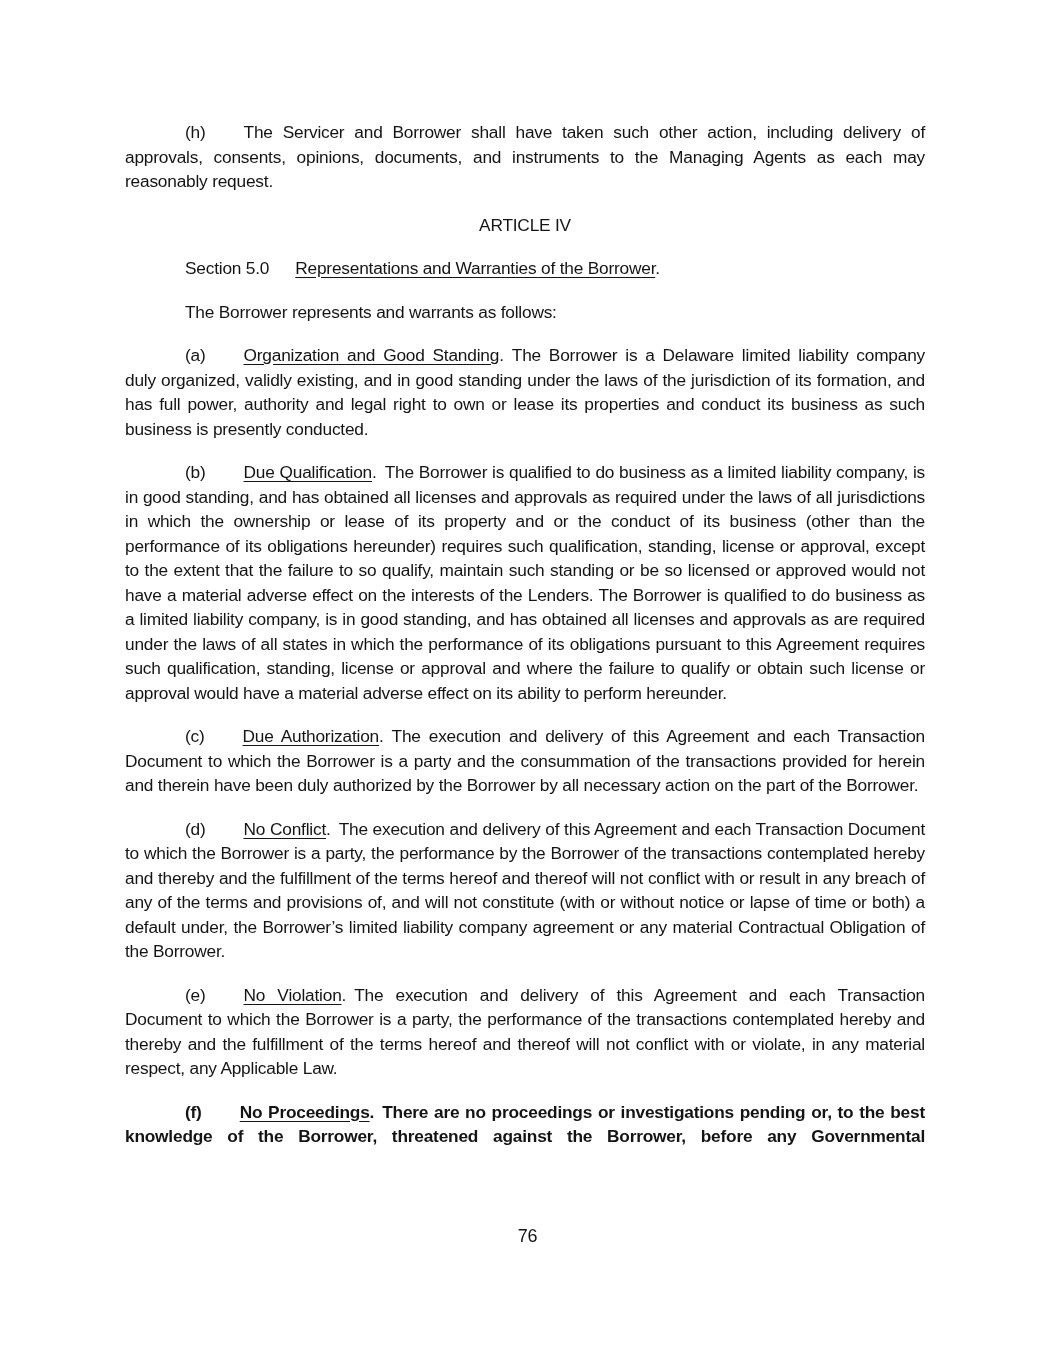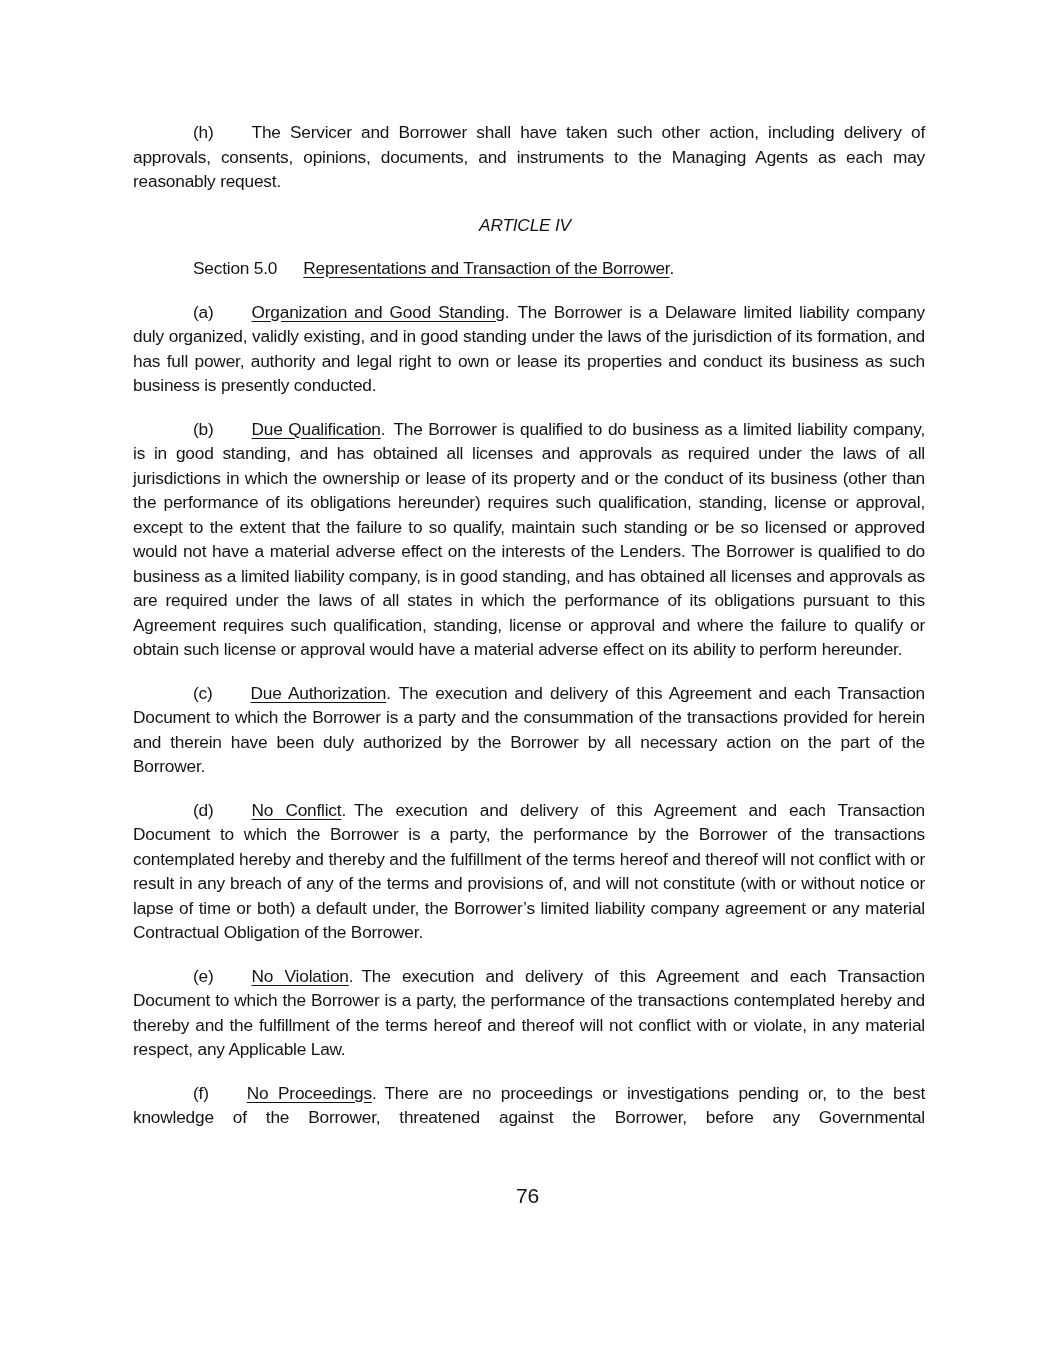--- a/index.html
+++ b/index.html
@@ -15,60 +15,60 @@
   .content {
     position: absolute;
     left: 125px;
     top: 120px;
     width: 800px;
     font-size: 17.3px;
     line-height: 24.5px;
     letter-spacing: -0.2px;
   }
   .para {
-    margin: 0 0 19px 8px;
+    margin: 0 0 19px 0;
     text-align: justify;
     text-indent: 60px;
   }
-  .para.jlast { text-align-last: justify; }
+  .para.jlast { text-align-last: justify; font-weight: bold; }
   .heading {
     margin: 0 0 19px 0;
     text-align: center;
     text-indent: 0;
     font-weight: 400;
-    font-style: italic;
   }
   .label { white-space: nowrap; }
   .tab { display: inline-block; width: 38px; }
   .tab-small { display: inline-block; width: 26px; }
   .u { text-decoration: underline; text-underline-offset: 3px; }
   .dot { margin-right: 8px; }
   .footer {
     position: absolute;
-    top: 1184px;
+    top: 1226px;
     left: 0;
     width: 100%;
     text-align: center;
-    font-size: 21px;
+    font-size: 18px;
     letter-spacing: -0.2px;
     color: #141414;
   }
 </style>
 </head>
 <body>
 
 <div class="content">
 
   <p class="para"><span class="label">(h)</span><span class="tab"></span><span>The Servicer and Borrower shall have taken such other action, including delivery of approvals, consents, opinions, documents, and instruments to the Managing Agents as each may reasonably request.</span></p>
 
   <p class="para heading">ARTICLE IV</p>
 
 
-  <p class="para"><span class="label">Section 5.0</span><span class="tab-small"></span><span class="u">Representations and Transaction of the Borrower</span><span>.</span></p>
+  <p class="para"><span class="label">Section 5.0</span><span class="tab-small"></span><span class="u">Representations and Warranties of the Borrower</span><span>.</span></p>
 
+  <p class="para"><span>The Borrower represents and warrants as follows:</span></p>
 
   <p class="para"><span class="label">(a)</span><span class="tab"></span><span class="u">Organization and Good Standing</span><span class="dot">.</span><span>The Borrower is a Delaware limited liability company duly organized, validly existing, and in good standing under the laws of the jurisdiction of its formation, and has full power, authority and legal right to own or lease its properties and conduct its business as such business is presently conducted.</span></p>
 
   <p class="para"><span class="label">(b)</span><span class="tab"></span><span class="u">Due Qualification</span><span class="dot">.</span><span>The Borrower is qualified to do business as a limited liability company, is in good standing, and has obtained all licenses and approvals as required under the laws of all jurisdictions in which the ownership or lease of its property and or the conduct of its business (other than the performance of its obligations hereunder) requires such qualification, standing, license or approval, except to the extent that the failure to so qualify, maintain such standing or be so licensed or approved would not have a material adverse effect on the interests of the Lenders. The Borrower is qualified to do business as a limited liability company, is in good standing, and has obtained all licenses and approvals as are required under the laws of all states in which the performance of its obligations pursuant to this Agreement requires such qualification, standing, license or approval and where the failure to qualify or obtain such license or approval would have a material adverse effect on its ability to perform hereunder.</span></p>
 
   <p class="para"><span class="label">(c)</span><span class="tab"></span><span class="u">Due Authorization</span><span class="dot">.</span><span>The execution and delivery of this Agreement and each Transaction Document to which the Borrower is a party and the consummation of the transactions provided for herein and therein have been duly authorized by the Borrower by all necessary action on the part of the Borrower.</span></p>
 
   <p class="para"><span class="label">(d)</span><span class="tab"></span><span class="u">No Conflict</span><span class="dot">.</span><span>The execution and delivery of this Agreement and each Transaction Document to which the Borrower is a party, the performance by the Borrower of the transactions contemplated hereby and thereby and the fulfillment of the terms hereof and thereof will not conflict with or result in any breach of any of the terms and provisions of, and will not constitute (with or without notice or lapse of time or both) a default under, the Borrower’s limited liability company agreement or any material Contractual Obligation of the Borrower.</span></p>
 
   <p class="para"><span class="label">(e)</span><span class="tab"></span><span class="u">No Violation</span><span class="dot">.</span><span>The execution and delivery of this Agreement and each Transaction Document to which the Borrower is a party, the performance of the transactions contemplated hereby and thereby and the fulfillment of the terms hereof and thereof will not conflict with or violate, in any material respect, any Applicable Law.</span></p>

